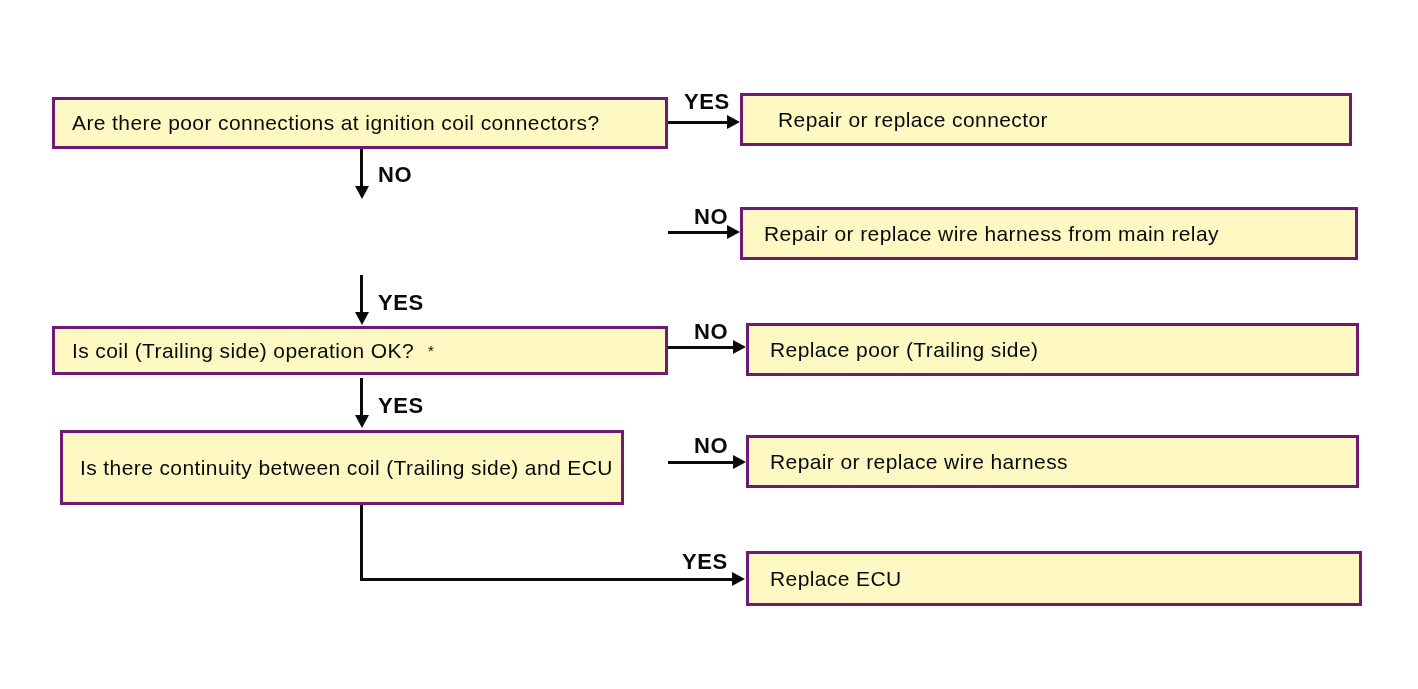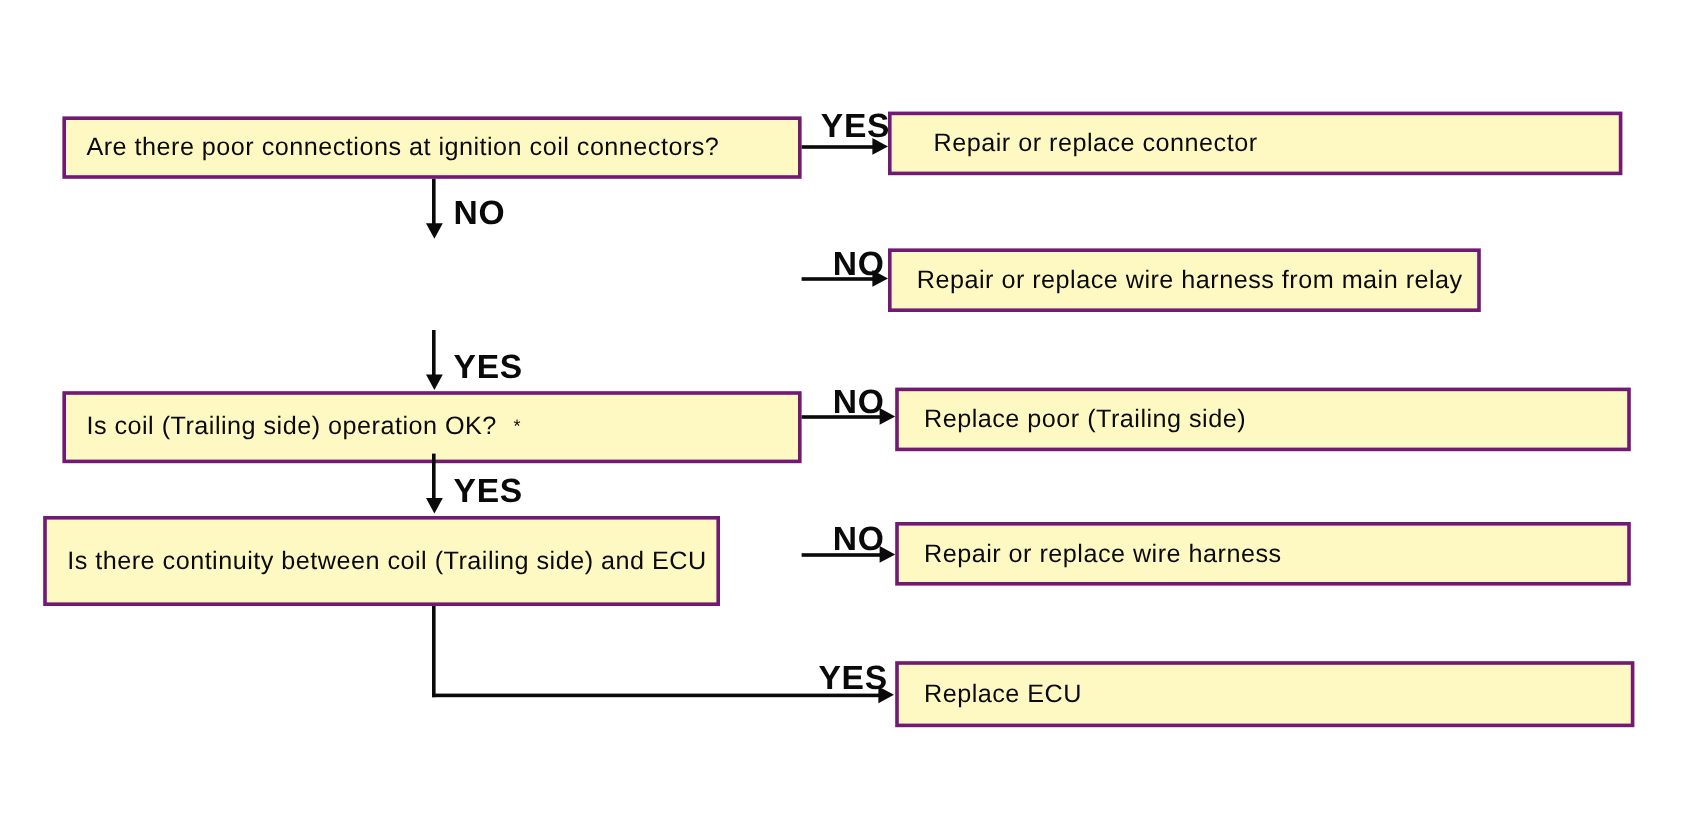--- a/index.html
+++ b/index.html
@@ -25,21 +25,21 @@
     font-size:21px;
     letter-spacing:0.4px;
     line-height:1.32;
     white-space:nowrap;
   }
   .bold{font-weight:700;}
   .mark{font-size:15px;vertical-align:2px;padding-left:14px;}
   .lbl{
     position:absolute;
     font-weight:700;
-    font-size:28px;
+    font-size:22px;
     letter-spacing:0.6px;
   }
   .vline{position:absolute;width:3px;background:#0a0a0a;}
   .hline{position:absolute;height:3px;background:#0a0a0a;}
   .arr-r{
     position:absolute;width:0;height:0;
     border-top:7px solid transparent;
     border-bottom:7px solid transparent;
     border-left:13px solid #0a0a0a;
   }
@@ -53,33 +53,33 @@
 </head>
 <body>
 
 <div class="canvas">
 
   <div class="box" style="left:52px;top:97px;width:616px;height:52px;">
     <div class="line">Are there poor connections at ignition coil connectors?</div>
   </div>
 
 
-  <div class="box" style="left:52px;top:326px;width:616px;height:60px;">
+  <div class="box" style="left:52px;top:326px;width:616px;height:49px;">
     <div class="line"><span>Is coil (Trailing side) operation OK?</span><span class="mark">*</span></div>
   </div>
 
-  <div class="box" style="left:36px;top:430px;width:564px;height:75px;">
+  <div class="box" style="left:60px;top:430px;width:564px;height:75px;">
     <div class="line">Is there continuity between coil (Trailing side) and ECU</div>
   </div>
 
   <div class="box" style="left:740px;top:93px;width:612px;height:53px;padding-left:35px;">
     <div class="line">Repair or replace connector</div>
   </div>
 
-  <div class="box" style="left:740px;top:207px;width:494px;height:53px;padding-left:21px;">
+  <div class="box" style="left:740px;top:207px;width:618px;height:53px;padding-left:21px;">
     <div class="line">Repair or replace wire harness from main relay</div>
   </div>
 
   <div class="box" style="left:746px;top:323px;width:613px;height:53px;padding-left:21px;">
     <div class="line">Replace poor (Trailing side)</div>
   </div>
 
   <div class="box" style="left:746px;top:551px;width:616px;height:55px;padding-left:21px;">
     <div class="line">Replace ECU</div>
   </div>

